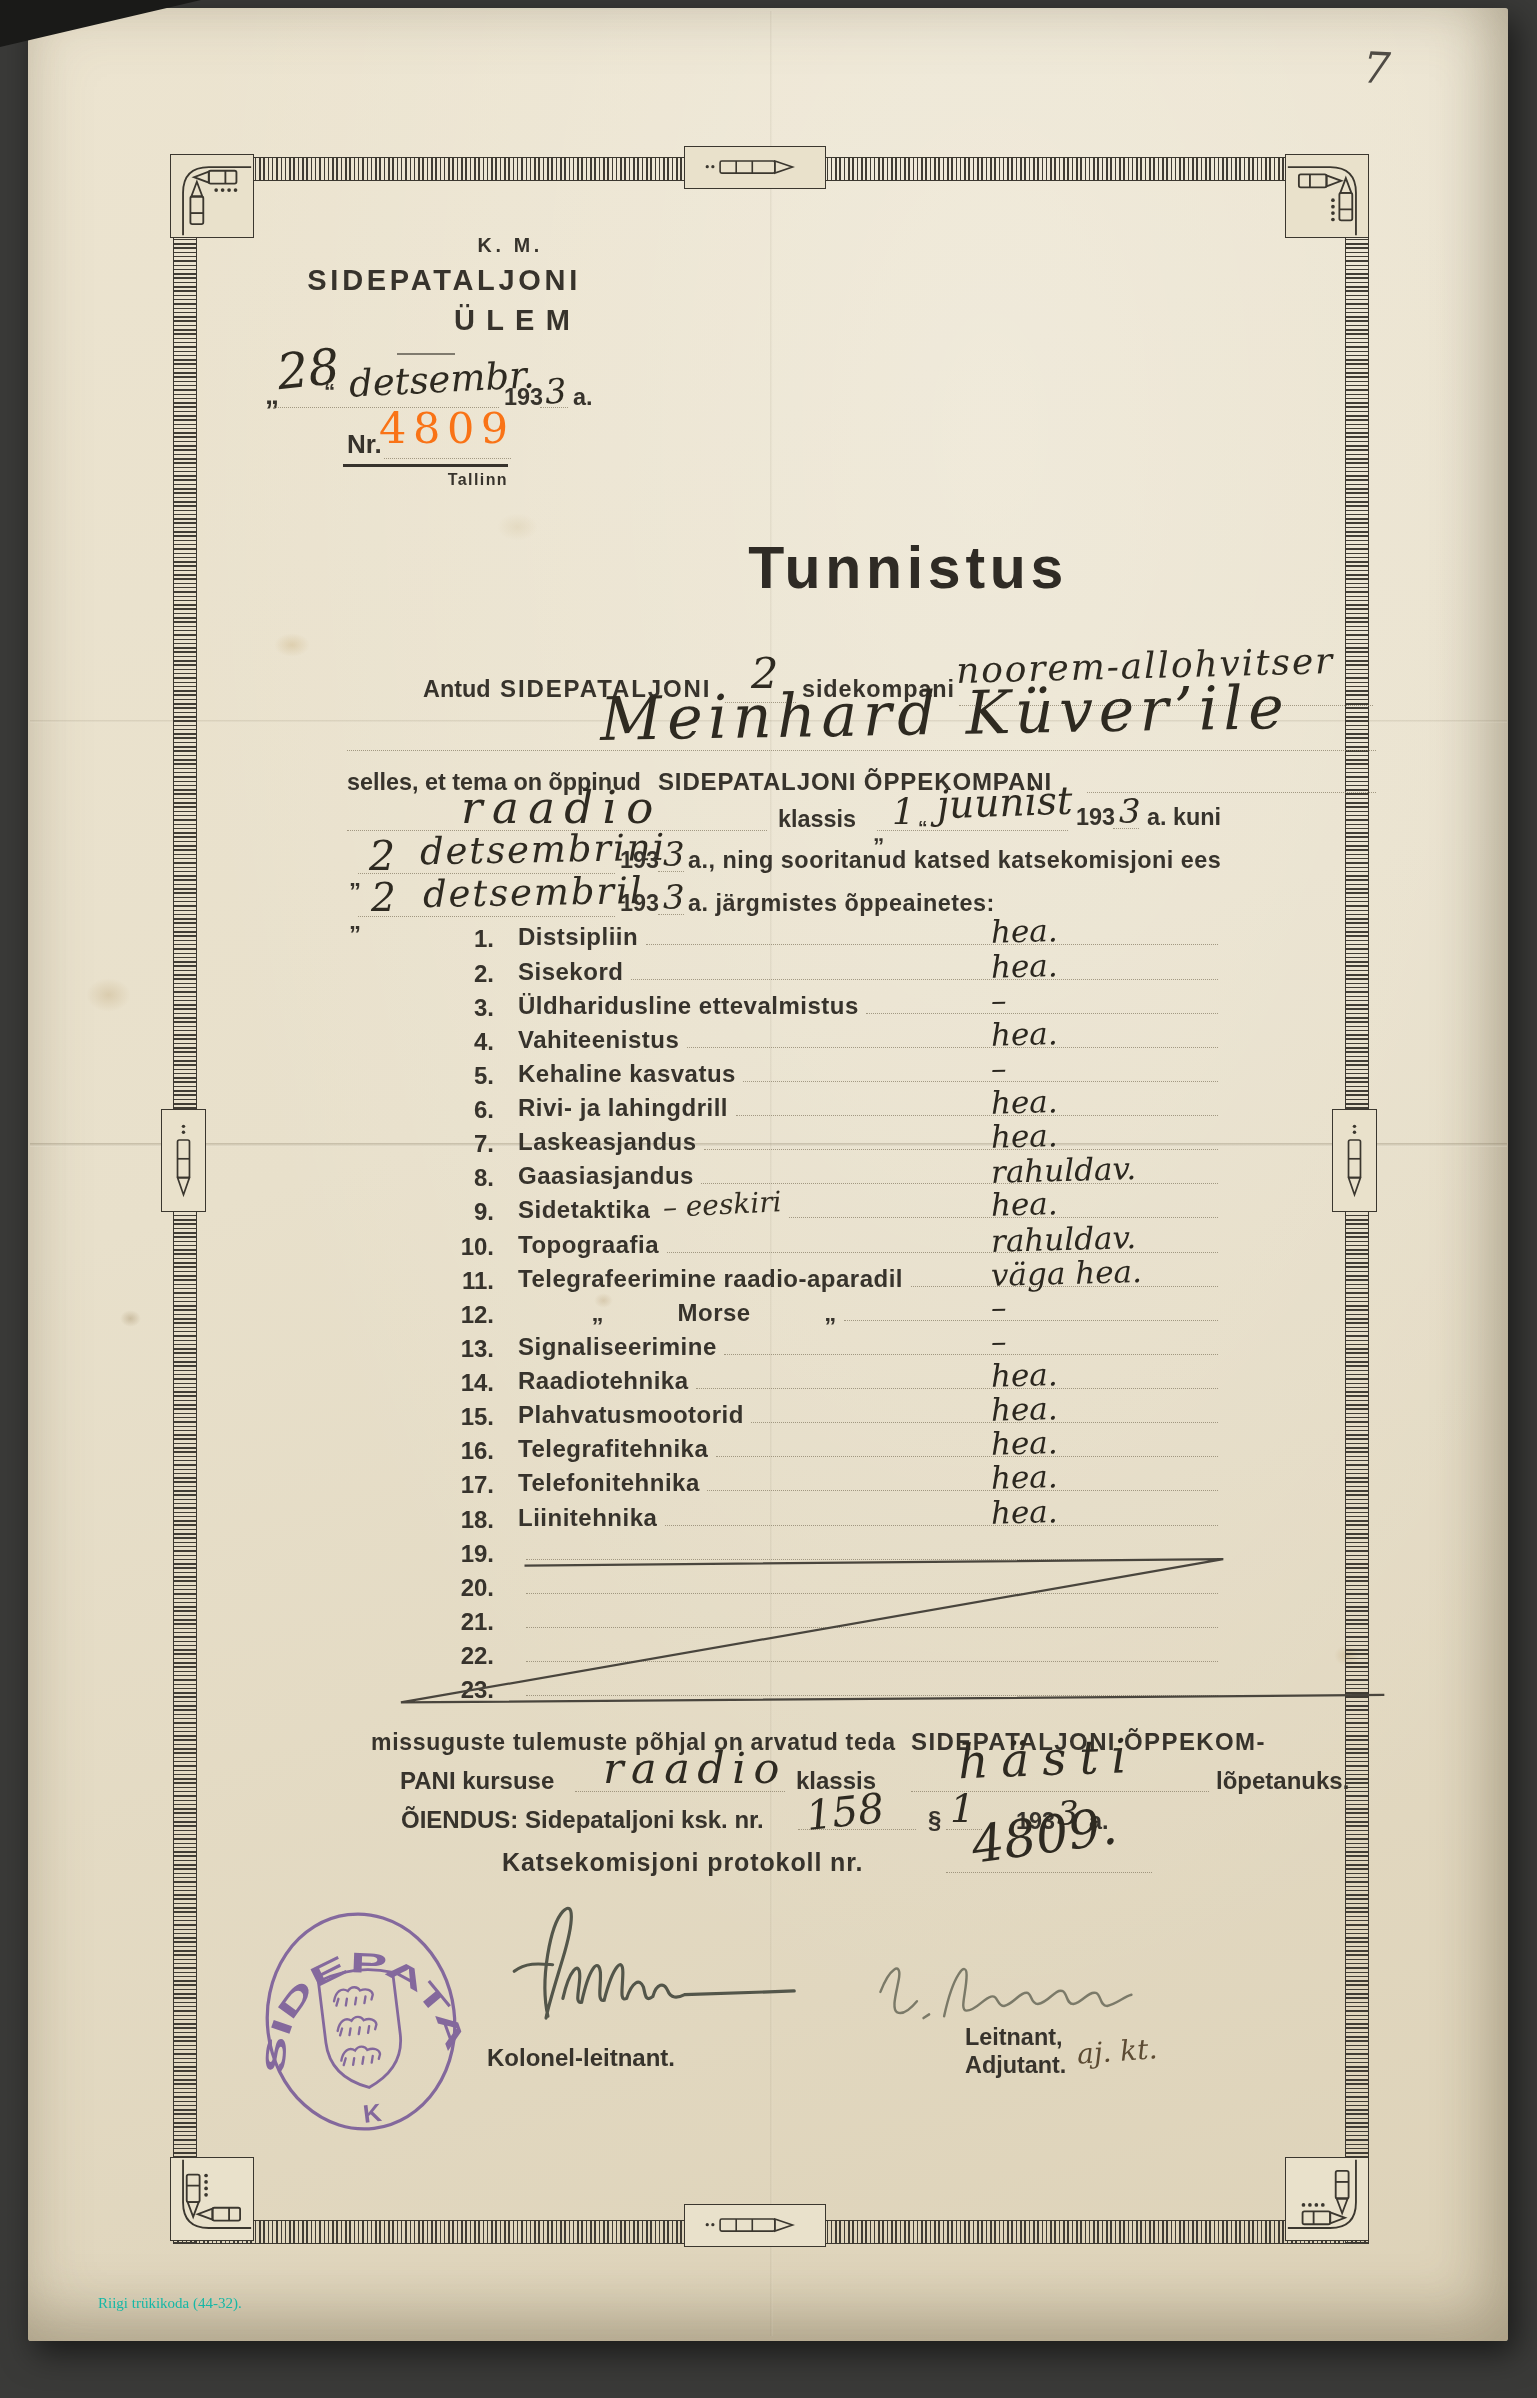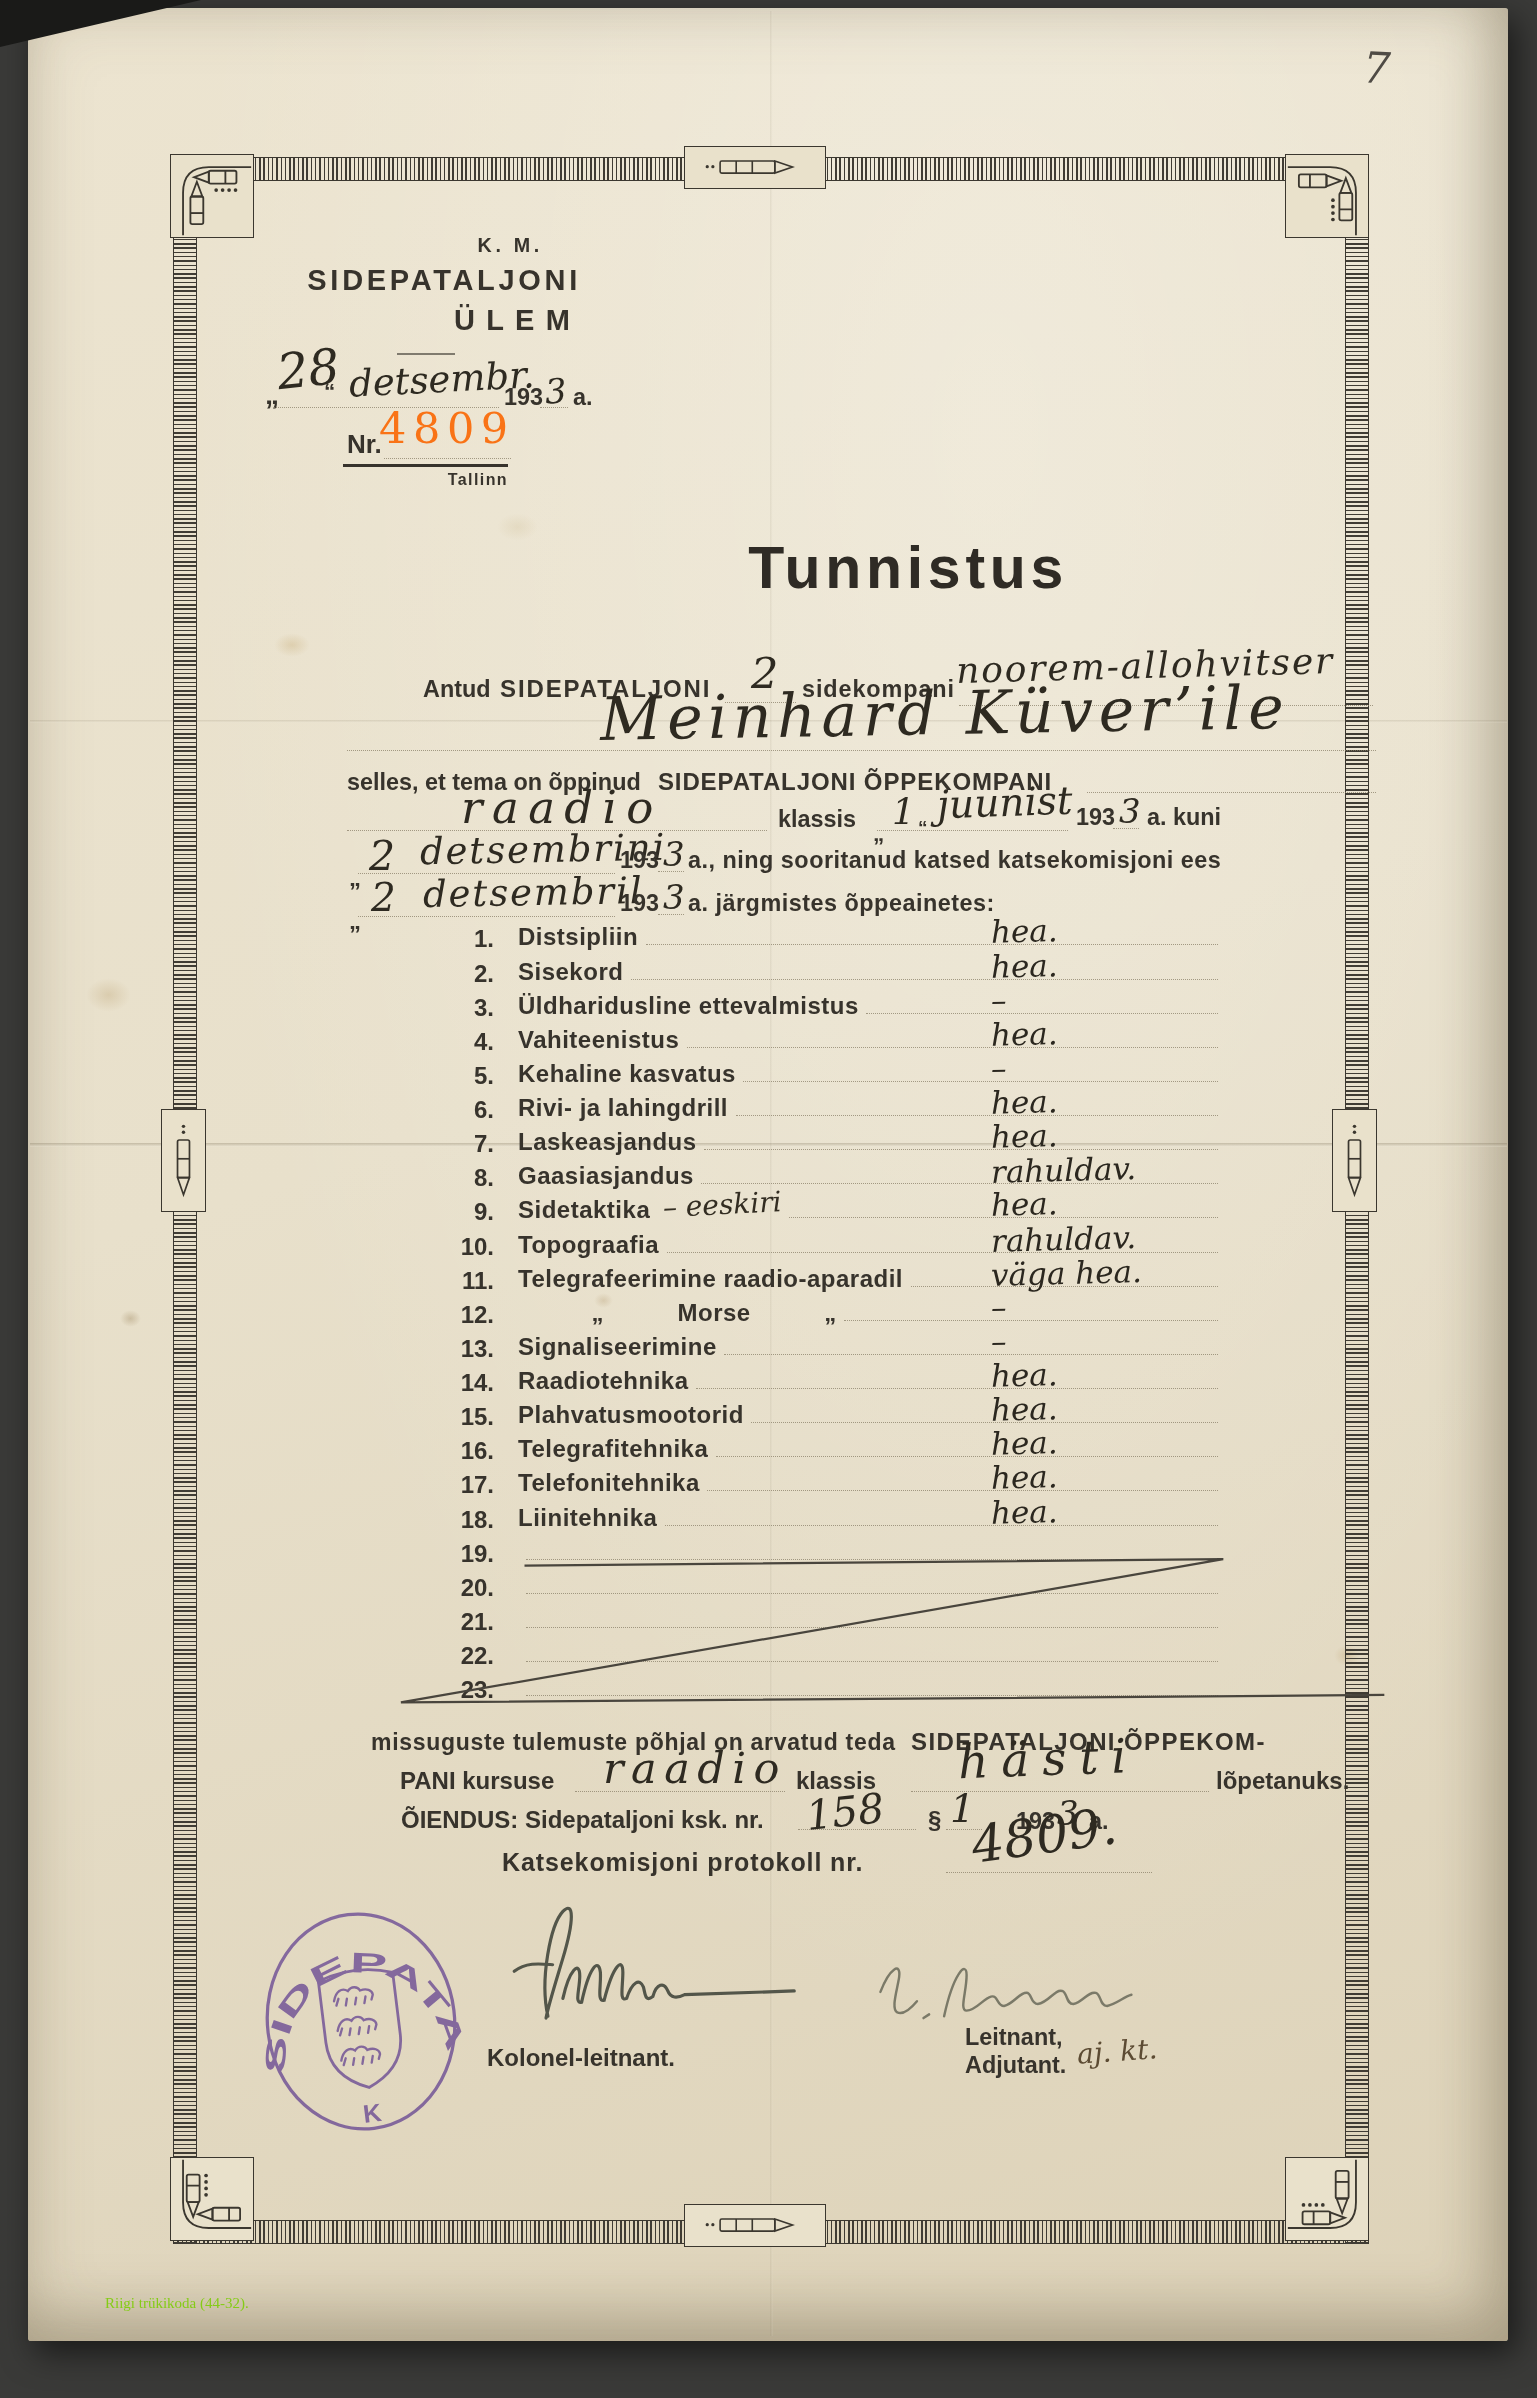--- a/index.html
+++ b/index.html
@@ -457,15 +457,15 @@
       <path d="M549 2104 C562 2094 577 2096 590 2097"></path>
       <path d="M601 2133 C608 2102 619 2092 619 2109 C619 2123 613 2139 621 2137 C629 2100 639 2089 641 2105 C642 2119 637 2137 645 2135 C655 2096 665 2089 665 2105 C665 2121 661 2137 669 2133 C675 2115 683 2111 687 2121 C689 2129 689 2137 697 2131 C701 2117 709 2115 713 2125 C716 2133 723 2133 731 2129 L848 2125"></path>
     </g>
     <g stroke="#70705f" stroke-width="2.6" fill="none" stroke-linecap="round" opacity=".9">
       <path d="M940 2126 C950 2100 962 2094 960 2110 C958 2124 951 2144 958 2148 C965 2151 974 2142 979 2136"></path>
       <path d="M986 2154 L992 2150"></path>
       <path d="M1008 2152 C1018 2106 1032 2092 1032 2108 C1032 2126 1024 2146 1032 2146 C1042 2146 1050 2133 1058 2131 C1066 2129 1064 2141 1072 2141 C1082 2139 1088 2127 1096 2127 C1102 2127 1100 2139 1108 2139 C1120 2137 1126 2123 1134 2125 C1140 2127 1138 2139 1146 2139 C1156 2137 1162 2125 1170 2127 C1176 2129 1174 2141 1182 2141 C1192 2139 1200 2131 1208 2129"></path>
     </g>
   </svg>
 
-  <span class="abs" style="left:105px;top:2295px;font-size:15px;font-family:'Liberation Serif',serif;color:#84cc16;">Riigi trükikoda (44-32).</span>
+  <span class="abs" style="left:98px;top:2295px;font-size:15px;font-family:'Liberation Serif',serif;color:#14b8a6;">Riigi trükikoda (44-32).</span>
 </div>
 
 
 </body></html>

